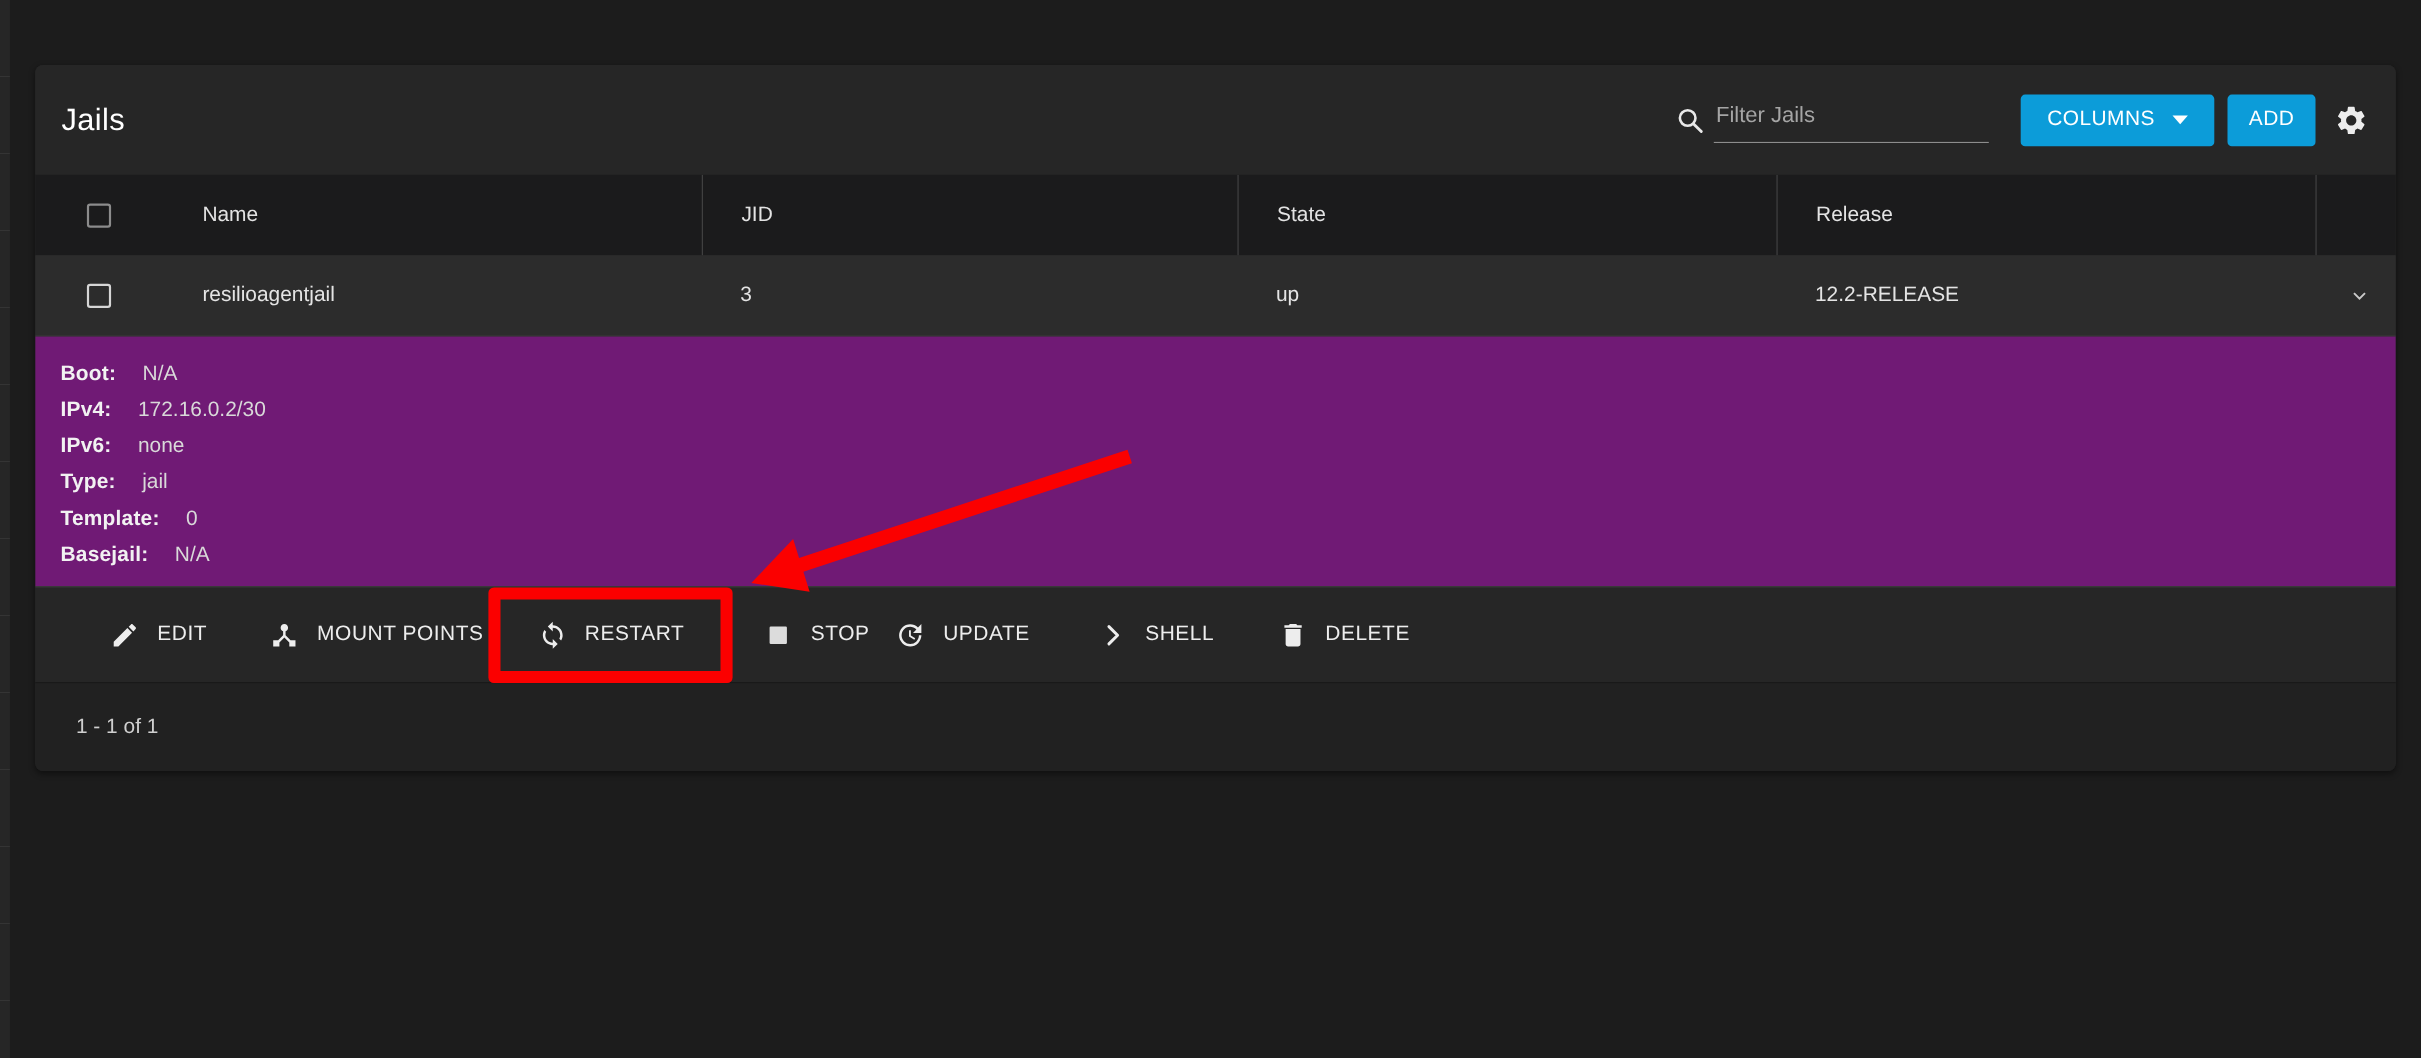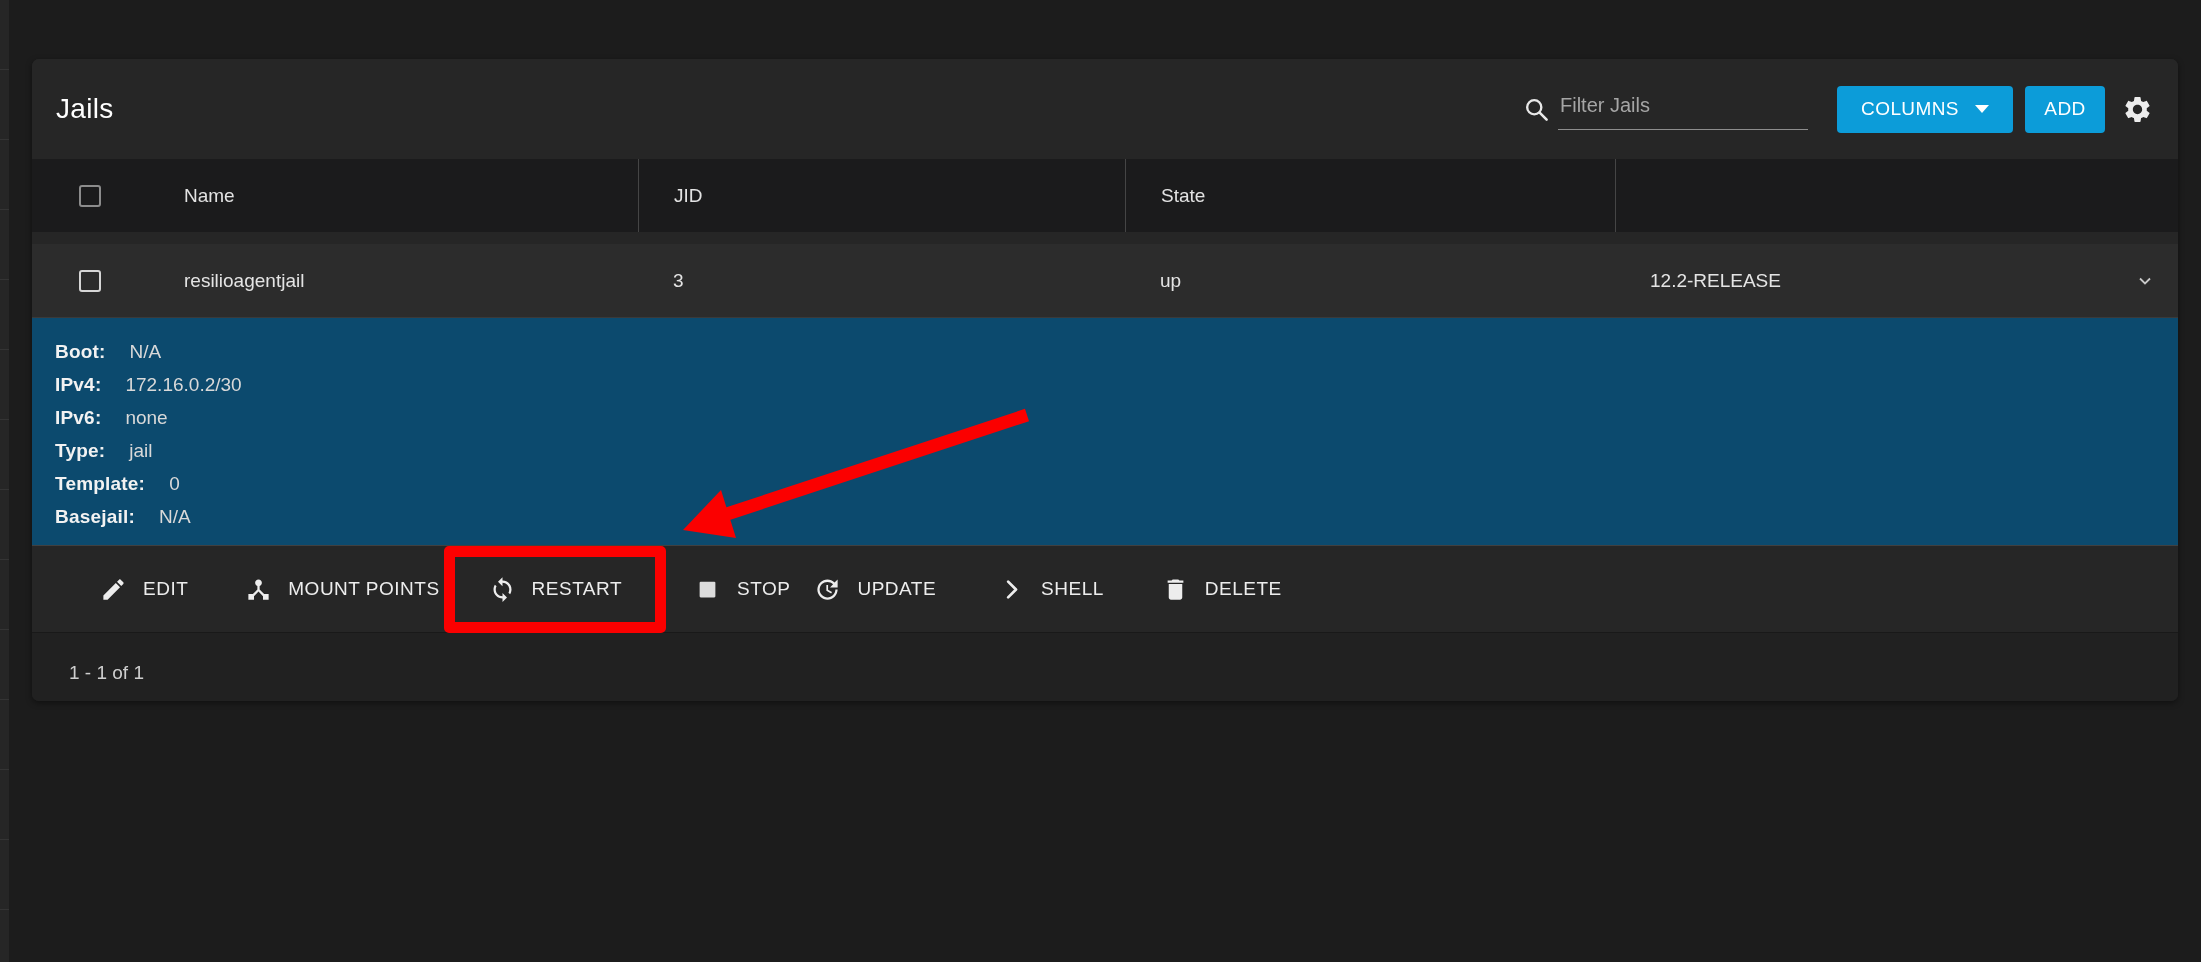--- a/index.html
+++ b/index.html
@@ -53,37 +53,37 @@
   
   .cols { display: grid; grid-template-columns: 606px 487px 490px 490px 1fr; }
   .thead { height: 73px; background: #1b1b1c; }
   .thead .cell {
     display: flex; align-items: center; padding-left: 35px;
     font-size: 19px; font-weight: 500; color: #e3e3e3;
     border-left: 1px solid #454545;
   }
   .thead .cell.first { border-left: none; padding-left: 47px; }
   .thead .cell.last { border-left: 1px solid #454545; }
-  .trow { height: 74px; background: #2c2c2c; border-bottom: 1px solid #3a3a3a; margin-top: 12px; }
+  .trow { height: 74px; background: #2c2c2c; border-bottom: 1px solid #3a3a3a; }
   .trow .cell {
     display: flex; align-items: center; padding-left: 35px;
     font-size: 19px; color: #e4e4e4;
   }
   .trow .cell.first { padding-left: 47px; }
   .checkbox {
     width: 22px; height: 22px; border-radius: 3px; flex: none; cursor: pointer;
     border: 2px solid #8c8c8c; background: transparent;
   }
   .checkbox.row-cb { border-color: #d6d6d6; }
   .head-label { margin-left: 83px; cursor: pointer; }
   .name-label { margin-left: 83px; }
   .expand-cell { padding-left: 28px !important; }
   .chevron-down-icon { width: 24px; height: 24px; cursor: pointer; }
   
-  .details { height: 227px; background: #0c4a6e; padding: 17px 0 0 23px; }
+  .details { height: 227px; background: #701a75; padding: 17px 0 0 23px; }
   .detail-line { height: 33px; display: flex; align-items: center; font-size: 19px; }
   .detail-label { font-weight: 700; color: #f2f2f2; letter-spacing: .2px; }
   .detail-value { margin-left: 24px; color: #d9d9d9; }
   
   .actions {
     height: 87px; background: #262626; border-top: 1px solid #404040;
     display: flex; align-items: center; padding-left: 68px;
   }
   .action-item {
     display: flex; align-items: center; gap: 16px; cursor: pointer;
@@ -135,20 +135,21 @@
     </div>
   </div>
 
   <div class="thead cols">
     <div class="cell first">
       <div class="checkbox"></div>
       <span class="head-label">Name</span>
     </div>
     <div class="cell">JID</div>
     <div class="cell">State</div>
+    <div class="cell">Release</div>
     <div class="cell last"></div>
   </div>
 
   <div class="trow cols">
     <div class="cell first">
       <div class="checkbox row-cb"></div>
       <span class="name-label">resilioagentjail</span>
     </div>
     <div class="cell">3</div>
     <div class="cell">up</div>

